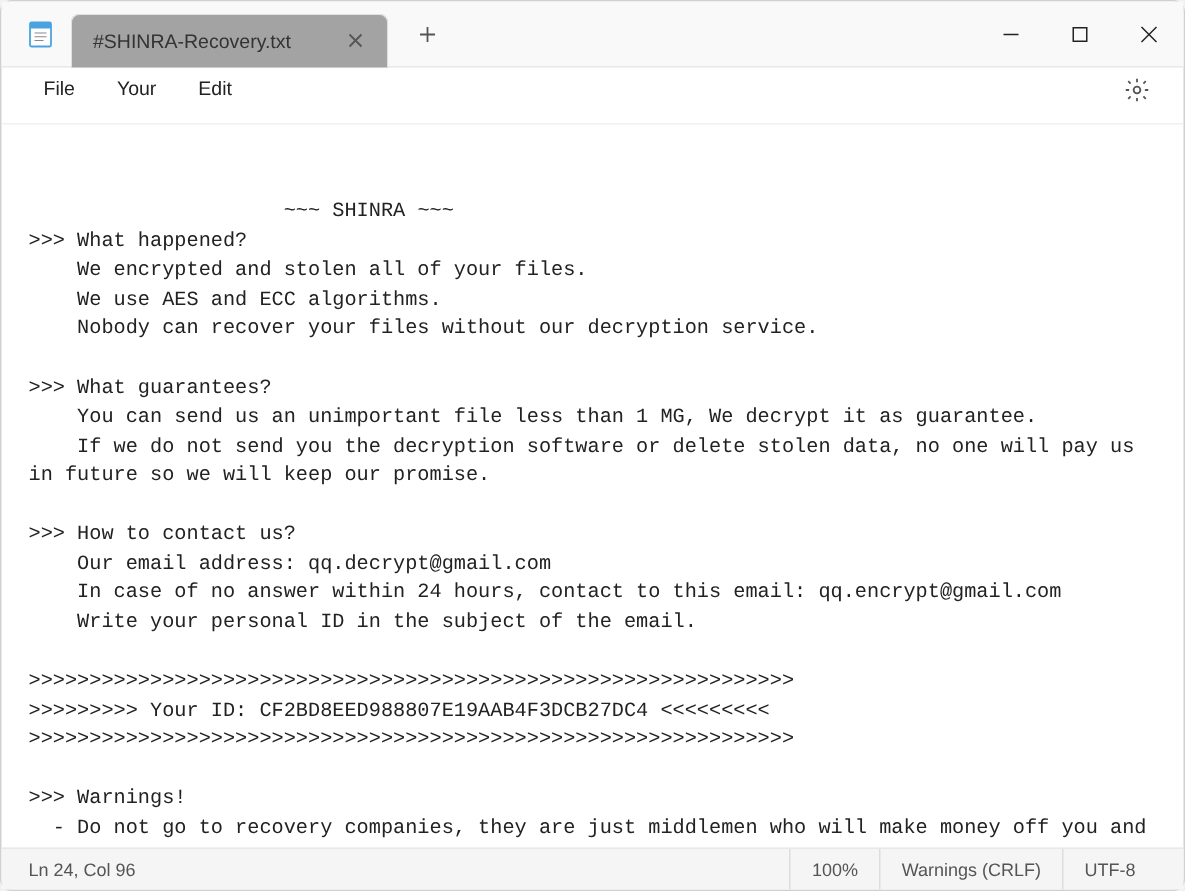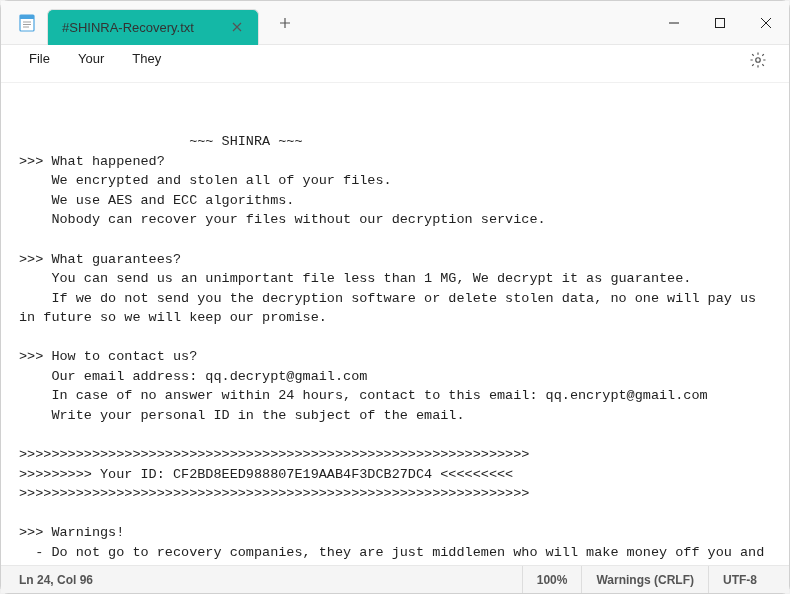--- a/index.html
+++ b/index.html
@@ -29,21 +29,21 @@
 }
 .app-icon {
   width: 20px;
   height: 20px;
   margin-left: 16px;
   margin-right: 10px;
 }
 .tab {
   display: flex;
   align-items: center;
-  background: #14b8a6;
+  background: #a3a3a3;
   border: 1px solid #e0e0e0;
   border-bottom: none;
   border-radius: 6px 6px 0 0;
   height: 36px;
   padding: 0 14px;
   margin-top: 8px;
   font-size: 13px;
   color: #333;
   gap: 36px;
 }
@@ -158,21 +158,20 @@
   font-size: 12px;
   color: #555;
   padding: 0 18px;
 }
 .status-section {
   padding: 0 14px;
   border-left: 1px solid #ddd;
   height: 100%;
   display: flex;
   align-items: center;
-  font-weight: bold;
 }
 .status-section:first-child { border-left: none; padding-left: 0; }
 .spacer { flex: 1; }
 </style>
 </head>
 <body>
 
 <div class="window">
 
   <div class="titlebar">
@@ -213,21 +212,21 @@
         <svg width="12" height="12" viewBox="0 0 12 12">
             <path d="M1 1 L11 11 M11 1 L1 11" stroke="#222" stroke-width="1" fill="none"></path>
           </svg>
       </div>
     </div>
   </div>
 
   <div class="menubar">
     <div class="menu-item">File</div>
     <div class="menu-item">Your</div>
-    <div class="menu-item">They</div>
+    <div class="menu-item">Edit</div>
     <div class="settings-btn">
       <svg width="18" height="18" viewBox="0 0 24 24" fill="none" stroke="#555" stroke-width="1.6">
         <circle cx="12" cy="12" r="3"></circle>
         <path d="M12 2 v3 M12 19 v3 M4.2 4.2 l2.1 2.1 M17.7 17.7 l2.1 2.1 M2 12 h3 M19 12 h3 M4.2 19.8 l2.1-2.1 M17.7 6.3 l2.1-2.1"></path>
       </svg>
     </div>
   </div>
 
   <div class="editor">
     <div class="editor-content">                     ~~~ SHINRA ~~~

